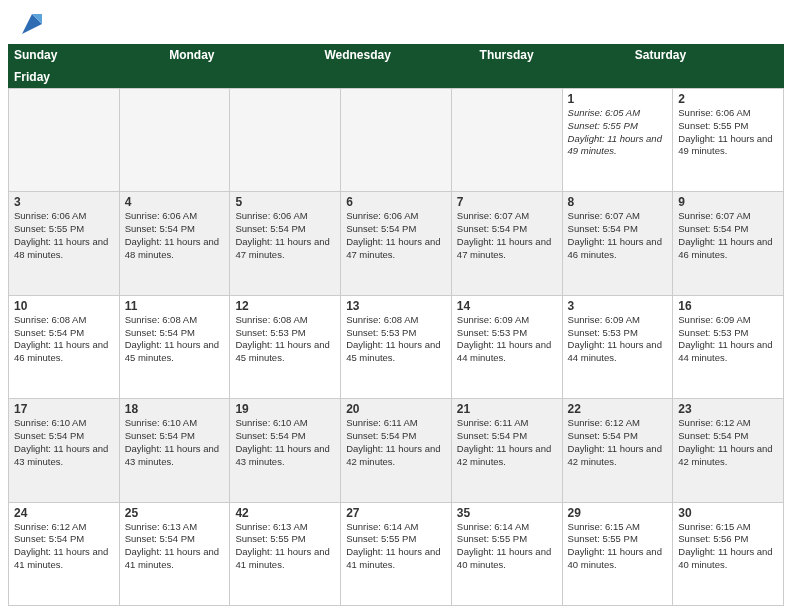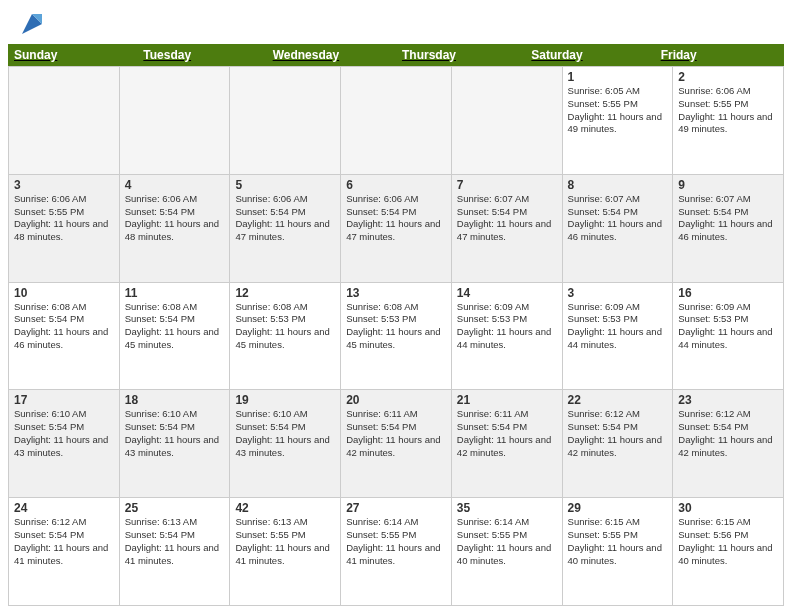--- a/index.html
+++ b/index.html
@@ -52,23 +52,22 @@
       color: #555;
     }
     .calendar {
       flex: 1;
       display: flex;
       flex-direction: column;
       padding: 0 8px 6px 8px;
     }
     .cal-header {
       display: grid;
-      grid-template-columns: repeat(6, 1fr);
-      background: #4d7c0f;
-      text-decoration: underline;
+      grid-template-columns: repeat(5, 1fr);
+      background: #14532d;
     }
     .cal-header-cell {
       color: #fff;
       font-size: 12px;
       font-weight: bold;
       padding: 4px 6px;
       text-align: left;
     }
     .cal-body {
       display: flex;
@@ -130,36 +129,36 @@
     </div>
     <div class="title-block">
       <div class="month-title"></div>
       <div class="location"></div>
     </div>
   </div>
 
   <div class="calendar">
     <div class="cal-header">
     <div class="cal-header-cell">Sunday</div>
-        <div class="cal-header-cell">Tuesday</div>
+        <div class="cal-header-cell">Monday</div>
         <div class="cal-header-cell">Wednesday</div>
         <div class="cal-header-cell">Thursday</div>
         <div class="cal-header-cell">Saturday</div>
         <div class="cal-header-cell">Friday</div>
       </div>
     <div class="cal-body">
     <div class="cal-row">
           <div class="cal-cell empty"></div>
           <div class="cal-cell empty"></div>
           <div class="cal-cell empty"></div>
           <div class="cal-cell empty"></div>
           <div class="cal-cell empty"></div>
           <div class="cal-cell">
             <div class="day-number">1</div>
-            <div class="day-info" style="white-space: pre-line;">Sunrise: 6:05 AM
+            <div class="day-info" style="white-space: pre-line; font-style: italic;">Sunrise: 6:05 AM
 Sunset: 5:55 PM
 Daylight: 11 hours and 49 minutes.</div>
           </div>
           <div class="cal-cell">
             <div class="day-number">2</div>
             <div class="day-info" style="white-space: pre-line;">Sunrise: 6:06 AM
 Sunset: 5:55 PM
 Daylight: 11 hours and 49 minutes.</div>
           </div>
         </div>

